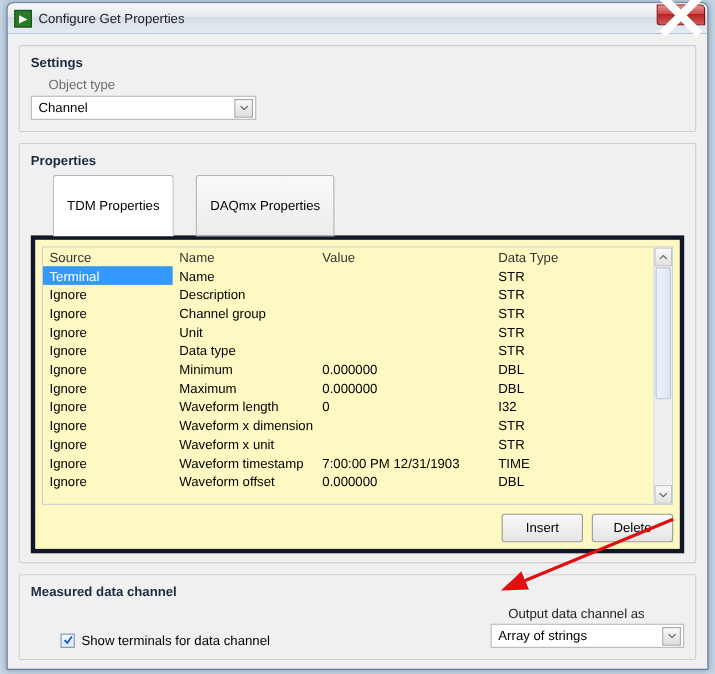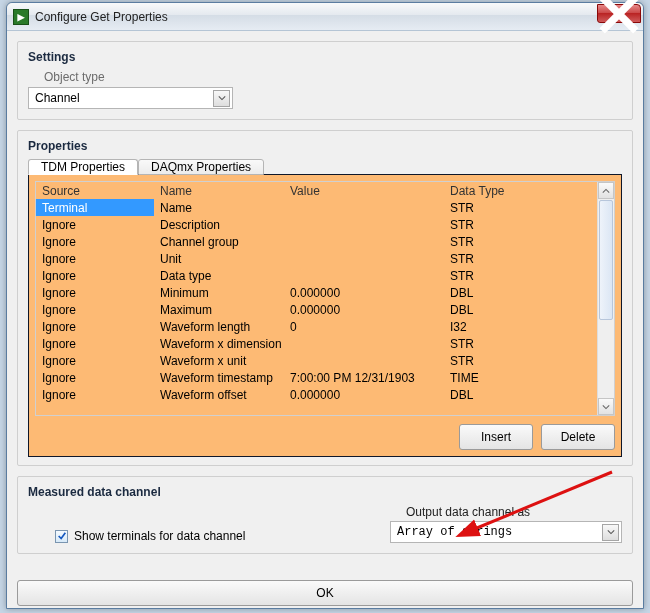--- a/index.html
+++ b/index.html
@@ -76,34 +76,35 @@
     width:17px; height:17px;
     border:1px solid #a5a5a5;
     background:linear-gradient(#f8f8f8,#dedede);
     display:flex; align-items:center; justify-content:center;
   }
   .combo .arrow svg{width:8px;height:8px;}
   .tabs {
     display:flex; gap:0; margin-bottom:-1px;
   }
   .tab {
-    padding:0 12px;
+    padding:20px 12px;
     border:1px solid #b5b5b5;
     background:linear-gradient(#f9f9f9,#ececec);
     border-radius:3px 3px 0 0;
     position:relative;
+    margin-left:20px;
   }
   .tab.active {
     background:#fff;
     border-bottom:1px solid #fff;
     z-index:2;
   }
   .tabpanel {
-    border:1px solid #0f172a;
-    background:#fdba74;
+    border:4px solid #0f172a;
+    background:#fef9c3;
     padding:6px;
   }
   .tablewrap {
     border:1px solid #d0d0d0;
     height:235px;
     overflow:hidden;
     position:relative;
   }
   table {
     border-collapse:collapse;
@@ -156,21 +157,21 @@
     margin-top:4px;
   }
   .chkrow{display:flex; align-items:center; gap:6px;padding-left:27px;}
   .chk {
     width:13px;height:13px;border:1px solid #7a95b0;
     background:linear-gradient(#f4faff,#d7e9f8);
     display:flex;align-items:center;justify-content:center;
   }
   .chk svg{width:10px;height:10px;}
   .outcol .label{color:#222; margin-bottom:2px;}
-  .outcol .combo{width:232px;font-family:Liberation Mono, monospace;}
+  .outcol .combo{width:176px;}
   .footer {
     display:flex; justify-content:flex-end; gap:8px;
     padding:8px 10px 0 10px;
     flex-direction:column;
   }
   .footer .btn{min-width:84px;}
   .arrow-annot{
     position:absolute;
     left:452px; top:470px;
     pointer-events:none;

